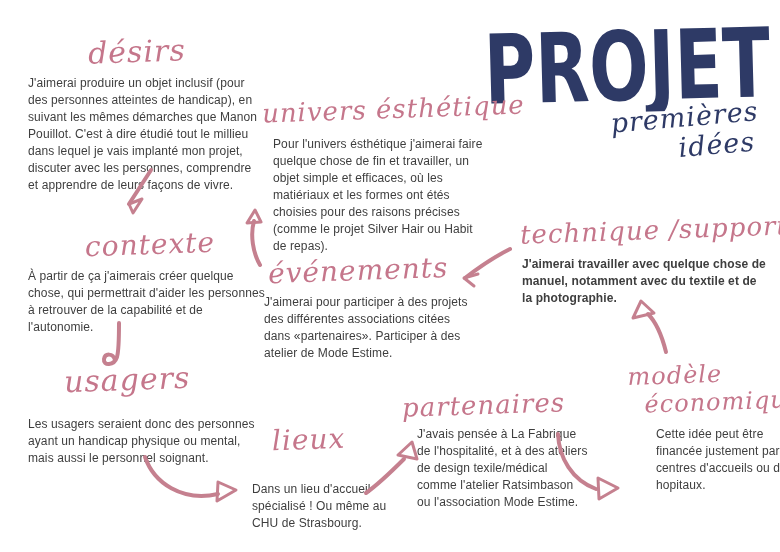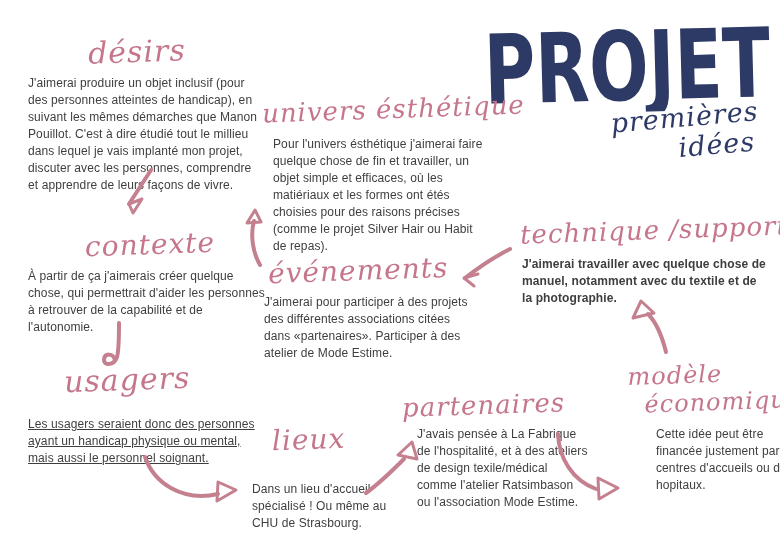--- a/index.html
+++ b/index.html
@@ -28,21 +28,21 @@
   .h-evenements{left:268px;top:254px;font-size:28px;}
   .h-lieux{left:272px;top:423px;font-size:28px;}
   .h-partenaires{left:402px;top:390px;font-size:26px;}
   .h-technique{left:520px;top:215px;font-size:26px;}
   .h-modele{left:628px;top:360px;font-size:24px;line-height:28px;white-space:normal;}
   .h-modele .line2{margin-left:16px;}
 
   
   .b-desirs{left:28px;top:75px;width:236px;}
   .b-contexte{left:28px;top:268px;width:242px;}
-  .b-usagers{left:28px;top:416px;width:236px;text-decoration:underline;}
+  .b-usagers{left:28px;top:416px;width:236px;}
   .b-univers{left:273px;top:136px;width:214px;}
   .b-evenements{left:264px;top:294px;width:208px;}
   .b-lieux{left:252px;top:460px;width:152px;margin-top:21px;}
   .b-partenaires{left:417px;top:426px;width:172px;}
   .b-technique{left:522px;top:256px;width:248px;font-weight:bold;}
   .b-modele{left:656px;top:426px;width:150px;}
 
   
   .title-svg{position:absolute;left:482px;top:12px;transform:rotate(-1.5deg);}
   .title-svg text{

